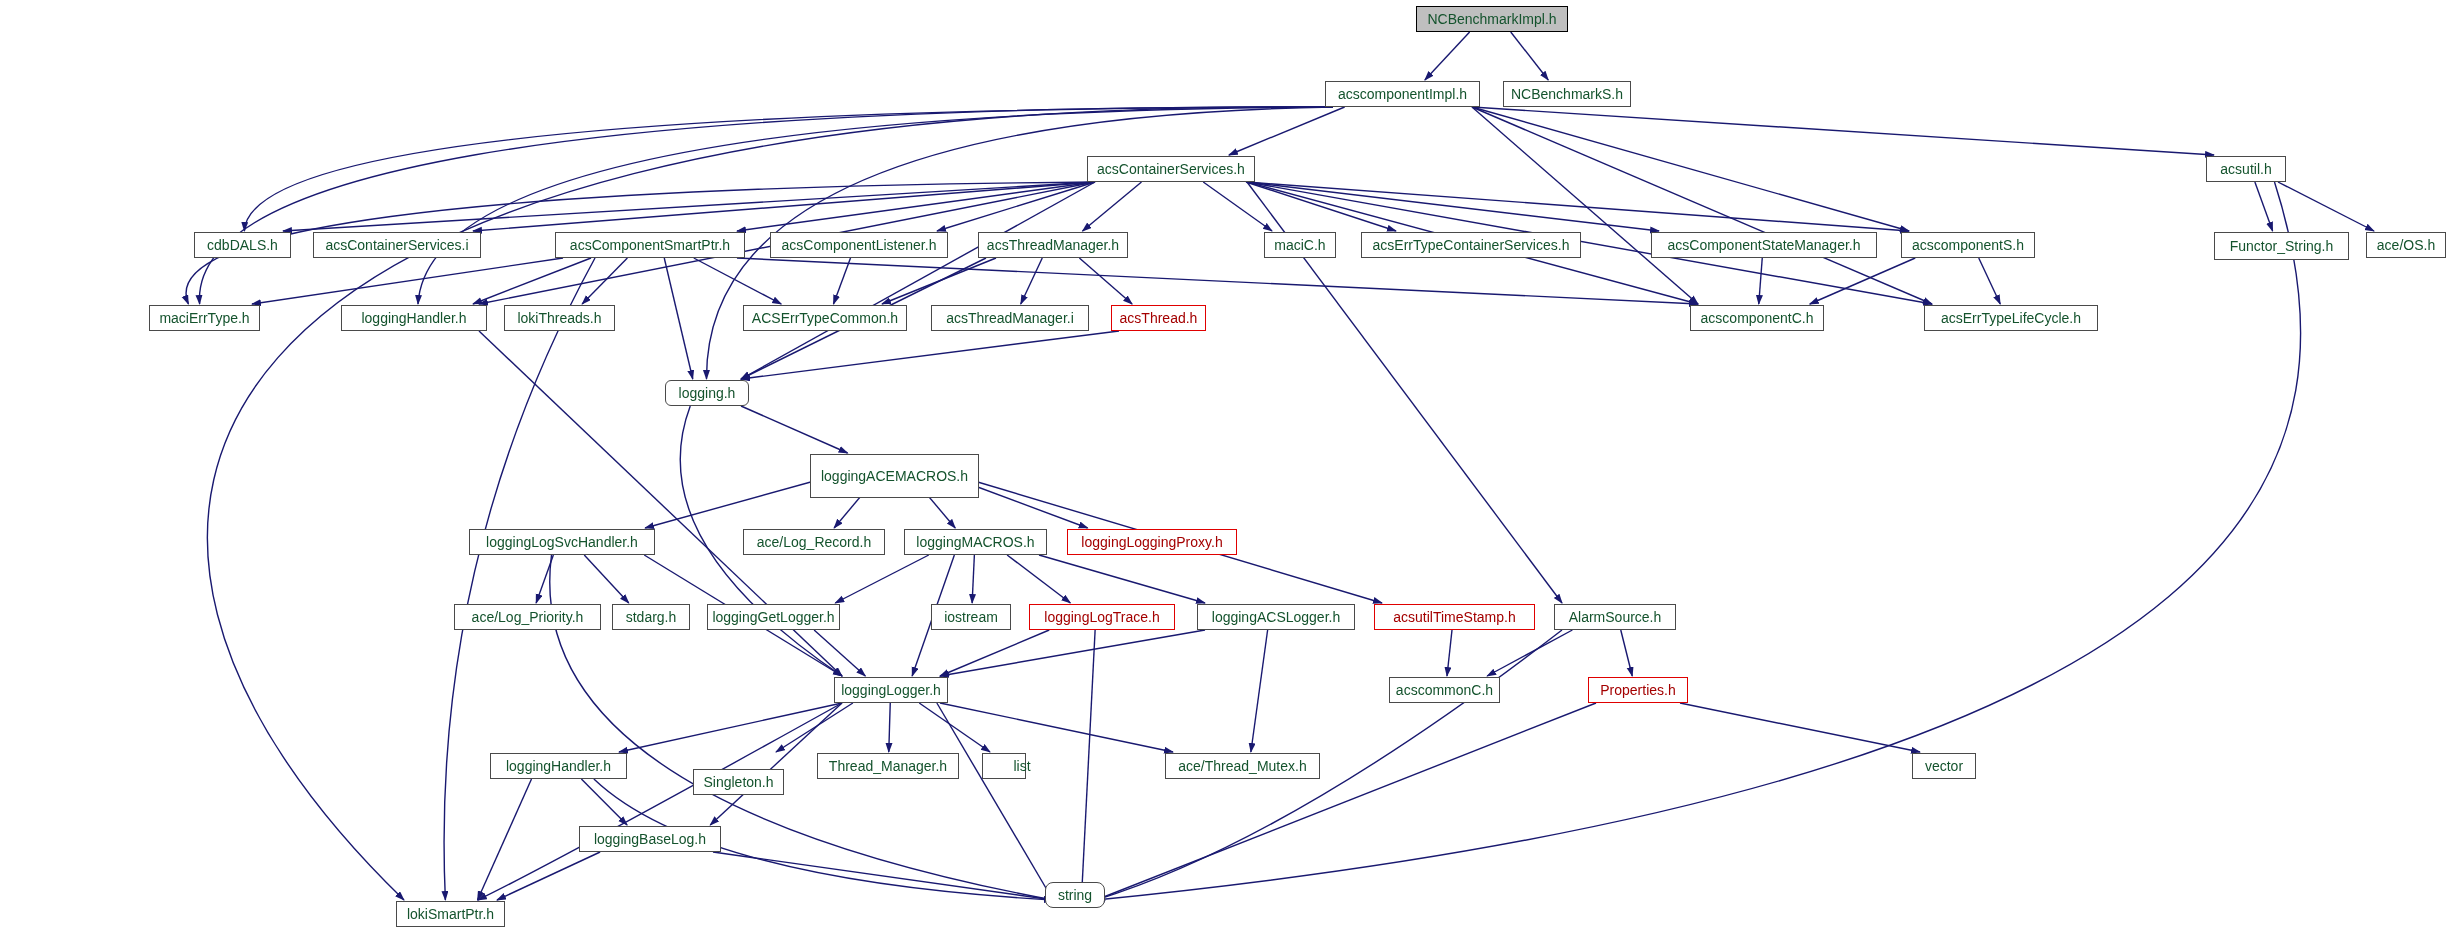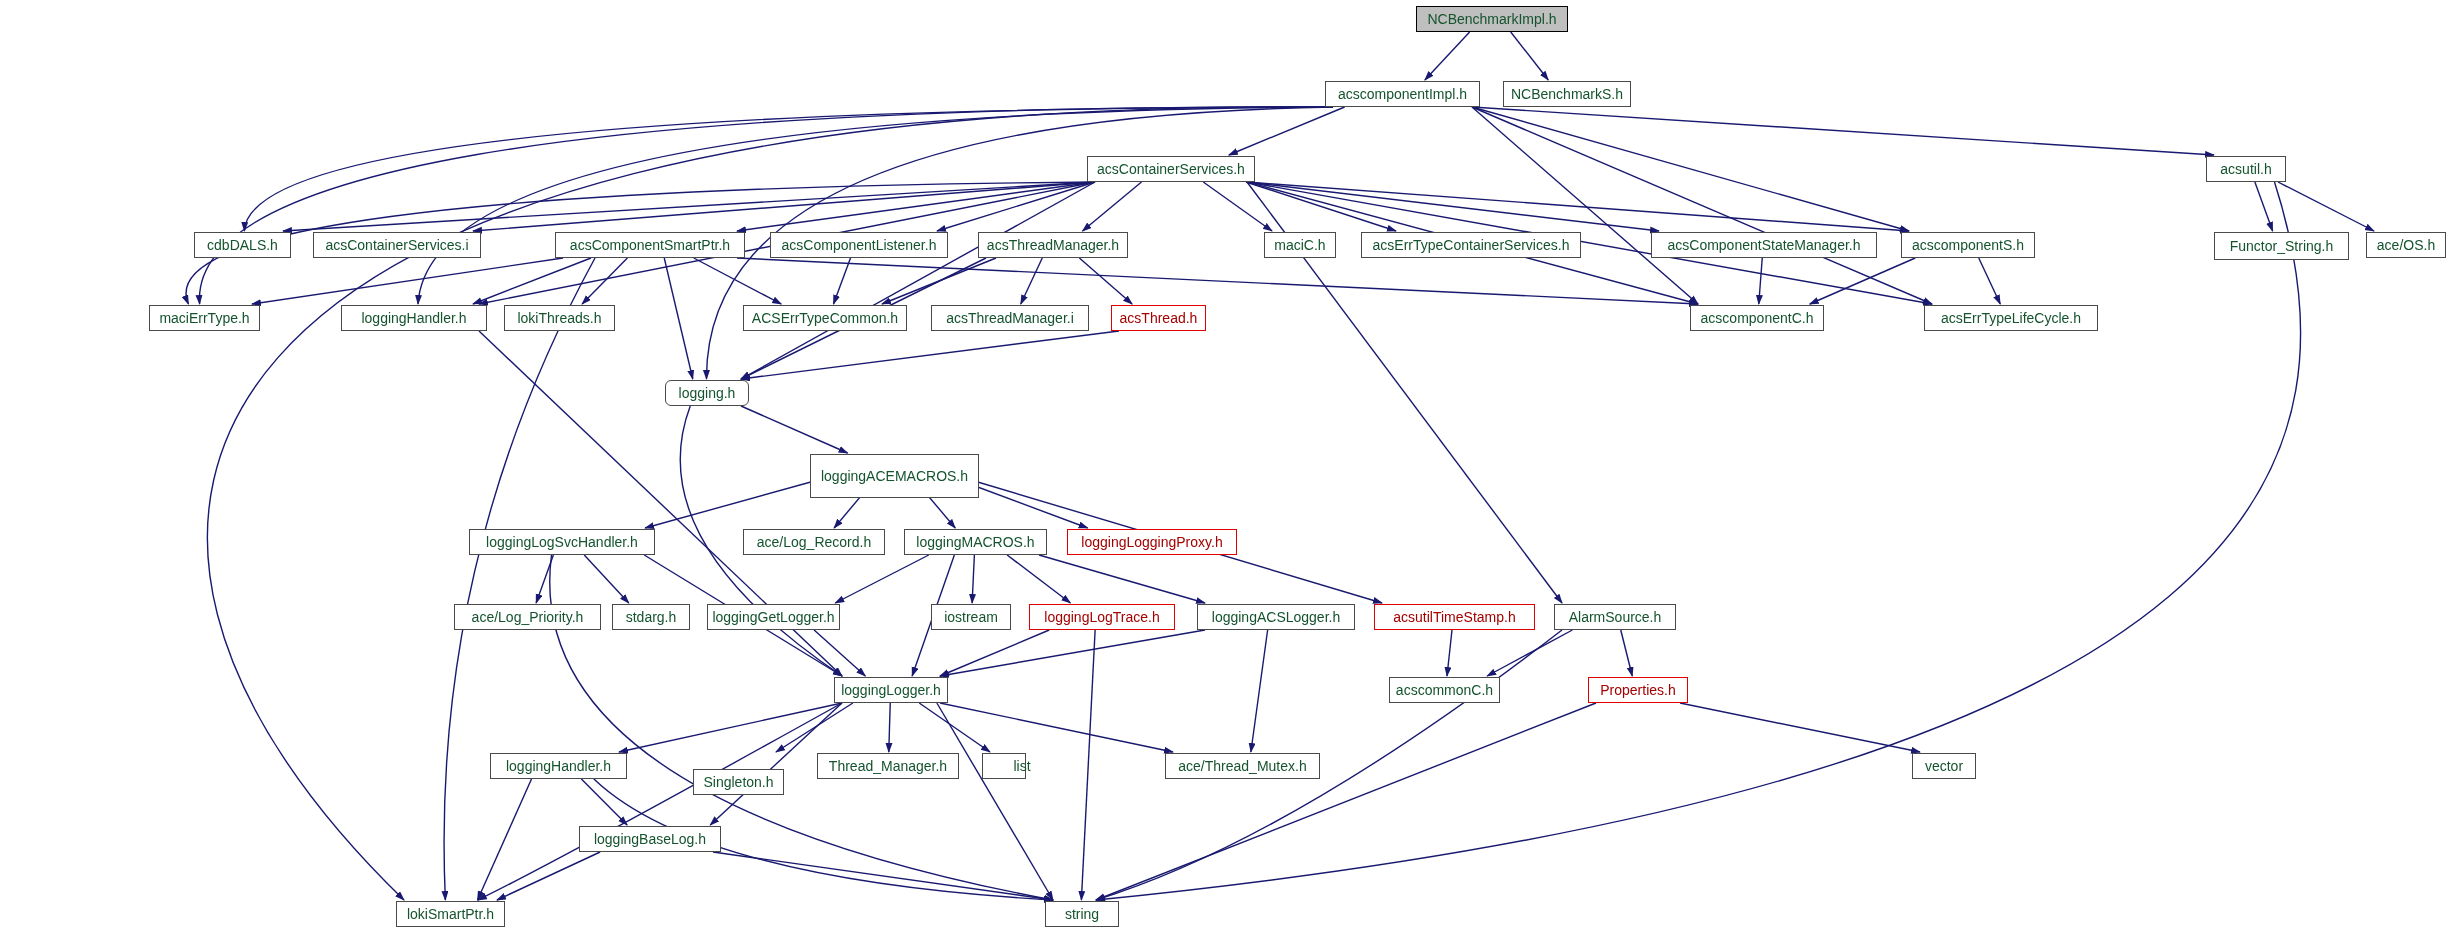--- a/index.html
+++ b/index.html
@@ -182,15 +182,15 @@
       <div class="node" title="loggingLogger.h" style="left: 834px; top: 677px; width: 114px; height: 26px;">loggingLogger.h</div>
       <div class="node truncated" title="Properties.h" style="left: 1588px; top: 677px; width: 100px; height: 26px;">Properties.h</div>
       <div class="node" title="loggingHandler.h" style="left: 490px; top: 753px; width: 137px; height: 26px;">loggingHandler.h</div>
       <div class="node" title="Singleton.h" style="left: 693px; top: 753px; width: 91px; height: 26px; margin-top: 16px;">Singleton.h</div>
       <div class="node" title="Thread_Manager.h" style="left: 817px; top: 753px; width: 142px; height: 26px;">Thread_Manager.h</div>
       <div class="node" title="list" style="left: 982px; top: 753px; width: 44px; height: 26px; padding-left: 36px;">list</div>
       <div class="node" title="ace/Thread_Mutex.h" style="left: 1165px; top: 753px; width: 155px; height: 26px;">ace/Thread_Mutex.h</div>
       <div class="node" title="vector" style="left: 1912px; top: 753px; width: 64px; height: 26px;">vector</div>
       <div class="node" title="loggingBaseLog.h" style="left: 579px; top: 826px; width: 142px; height: 26px;">loggingBaseLog.h</div>
       <div class="node" title="lokiSmartPtr.h" style="left: 396px; top: 901px; width: 109px; height: 26px;">lokiSmartPtr.h</div>
-      <div class="node" title="string" style="left: 1045px; top: 901px; width: 74px; height: 26px;">string</div>
+      <div class="node" title="string" style="left: 1045px; top: 882px; width: 60px; height: 26px; border-radius: 8px;">string</div>
     </div>
 </div>
 
 </body></html>

